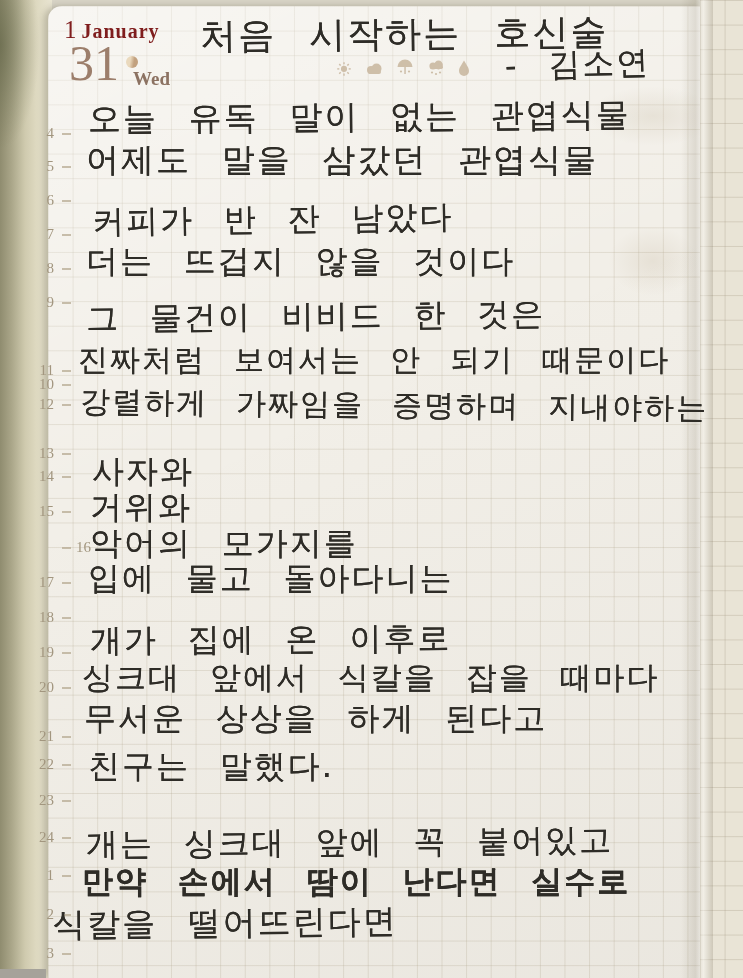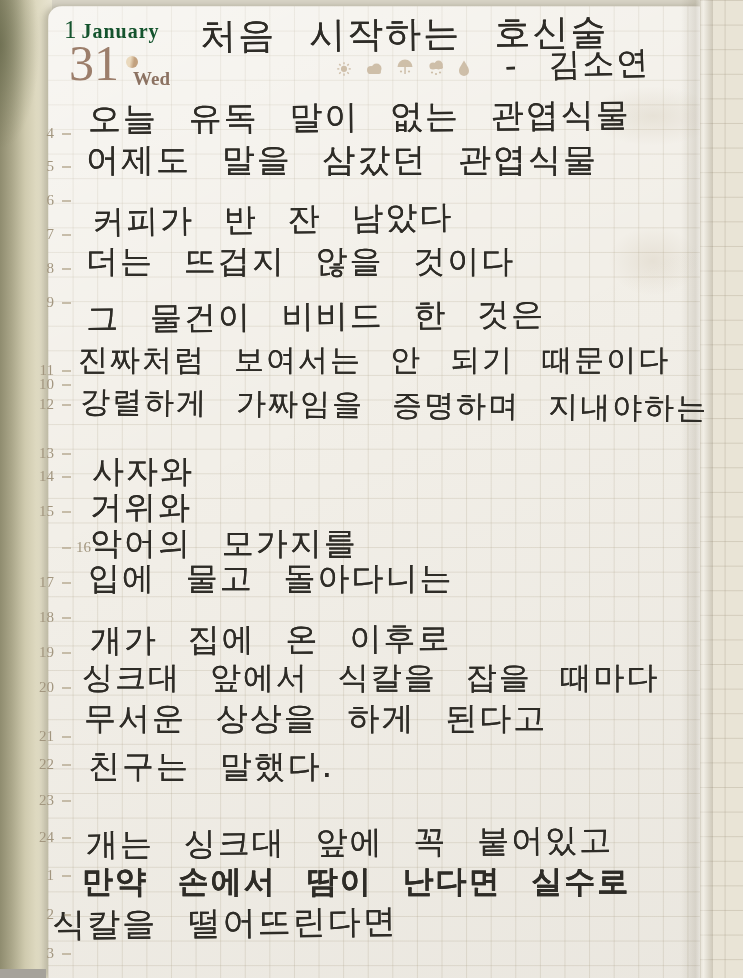--- a/index.html
+++ b/index.html
@@ -45,21 +45,21 @@
     background:linear-gradient(90deg,rgba(110,100,78,0) 0%,rgba(110,100,78,.16) 45%,rgba(255,255,255,.4) 70%,rgba(110,100,78,.22) 100%);
   }
   .bottom-sliver{
     position:absolute;left:0;bottom:0;width:46px;height:9px;
     background:#a5a29a;
   }
   
   .hdr-month{
     position:absolute;left:64px;top:16px;
     font-family:"Liberation Serif","DejaVu Serif",serif;
-    color:#14532d;
+    color:#7f1d1d;
   }
   .hdr-month .num{font-size:25px;}
   .hdr-month .name{font-size:20px;font-weight:bold;letter-spacing:1px;margin-left:5px;}
   .hdr-day{
     position:absolute;left:60px;top:38px;
     font-family:"Liberation Serif","DejaVu Serif",serif;
     font-size:50px;color:#9c7e6b;line-height:1;margin-left:9px;
   }
   .moon{
     position:absolute;left:126px;top:56px;width:12px;height:12px;border-radius:50%;

